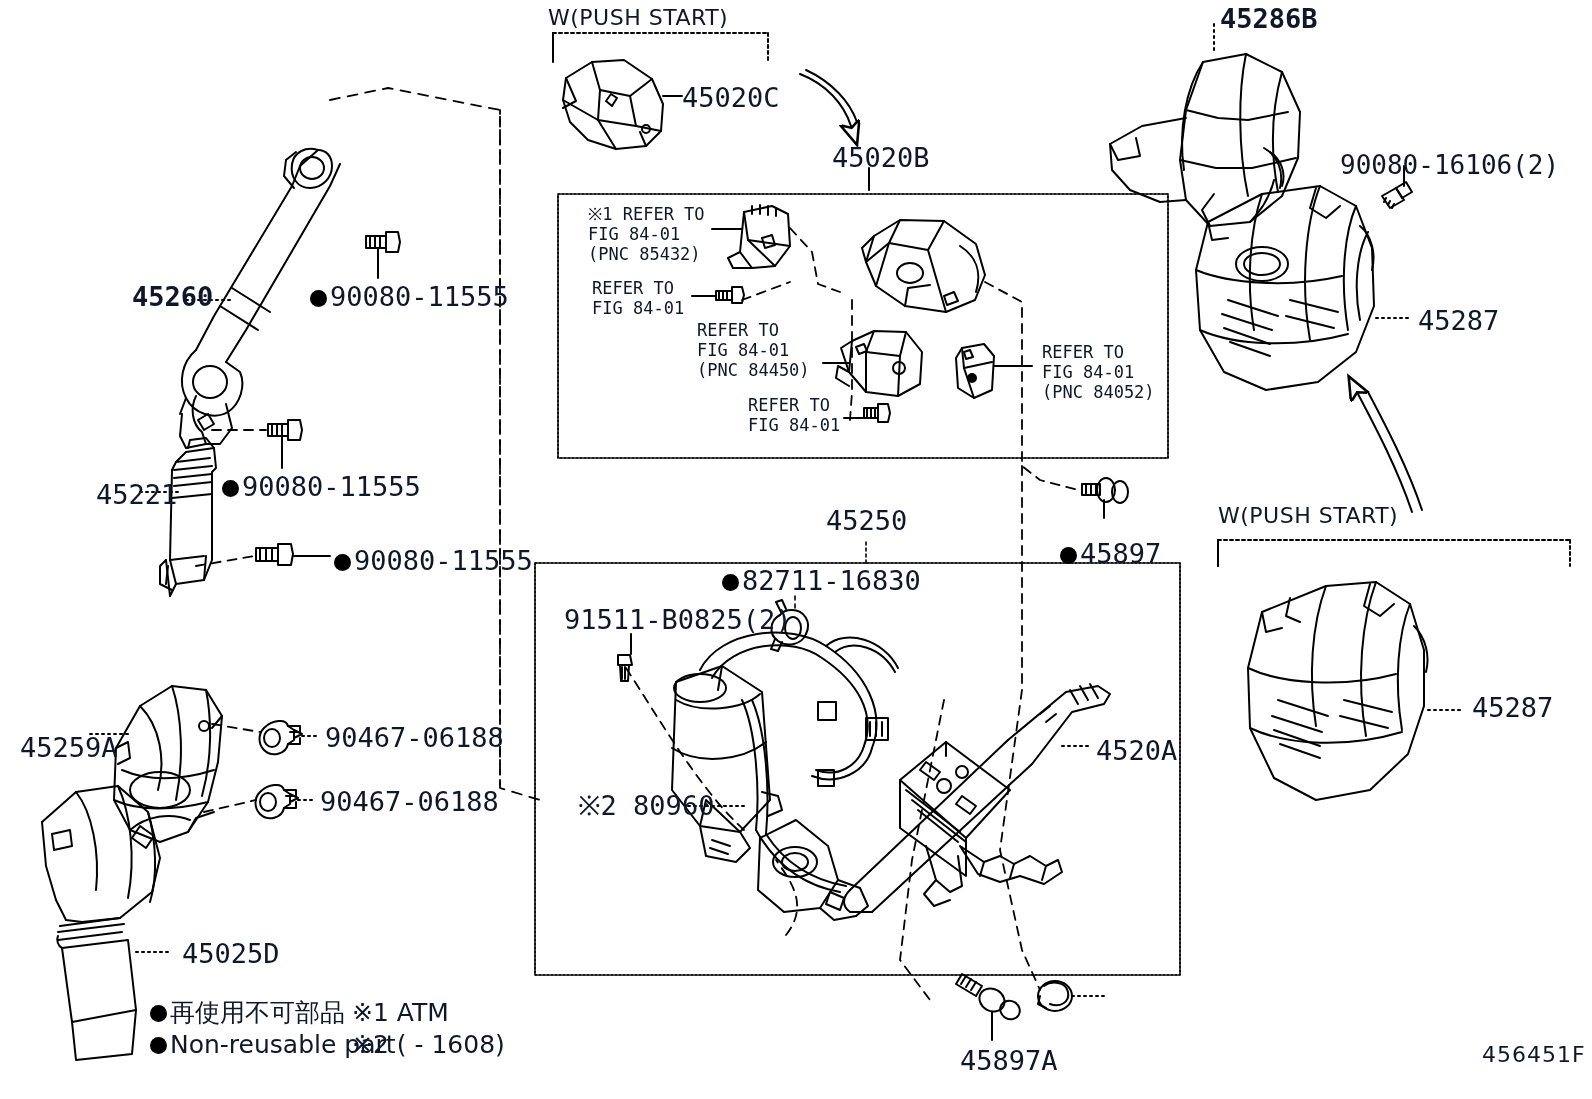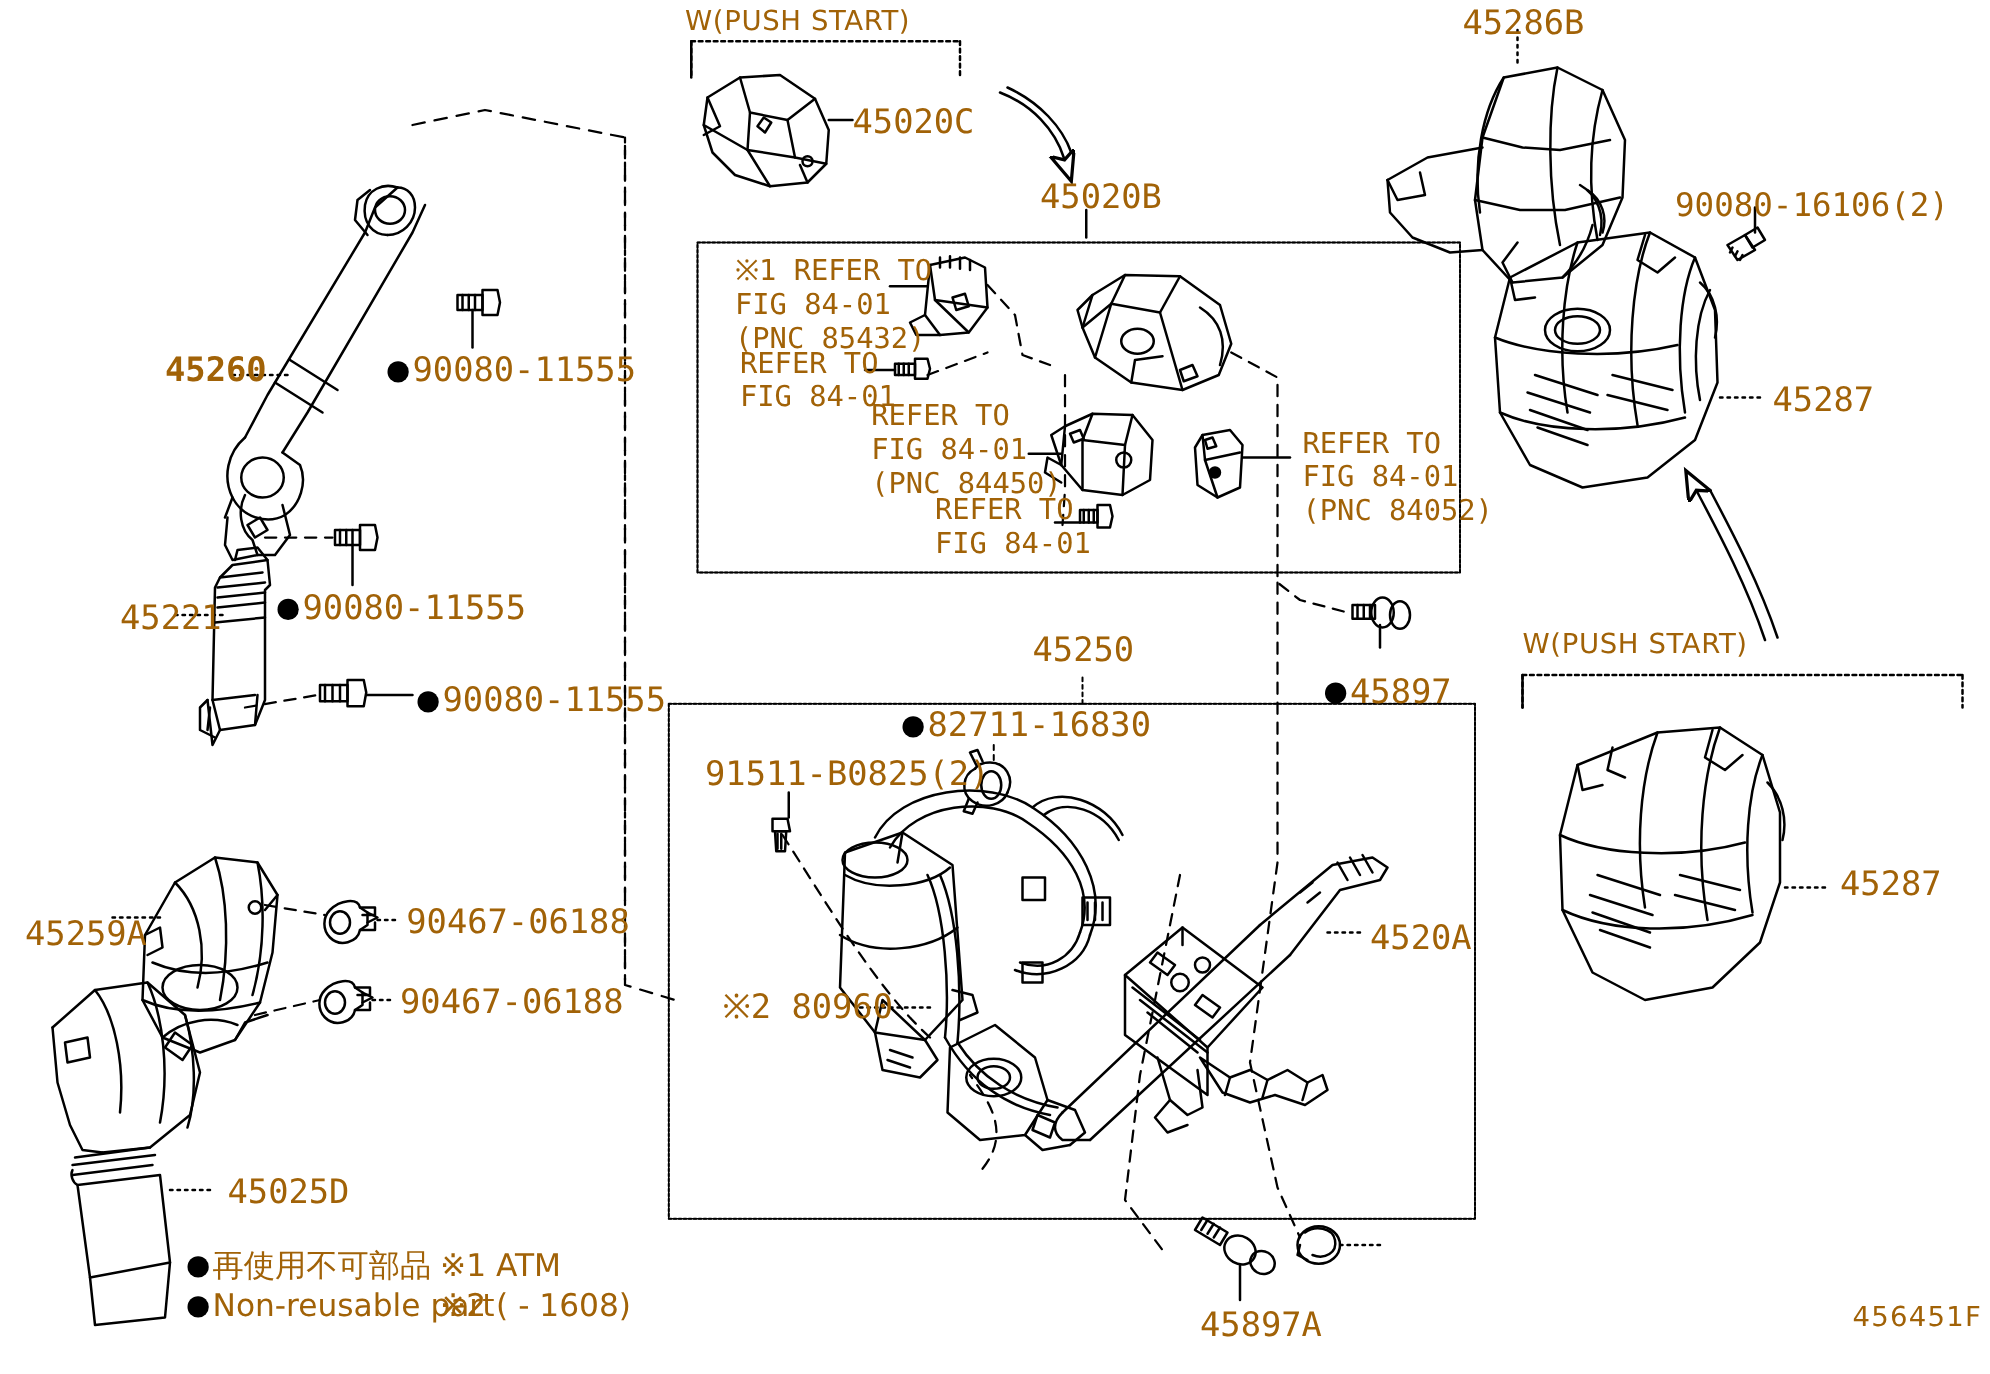--- a/index.html
+++ b/index.html
@@ -14,25 +14,25 @@
     height:1099px;
     background:#ffffff;
     overflow:hidden;
   }
   #art{position:absolute;left:0;top:0;width:1592px;height:1099px;}
   .lbl{
     position:absolute;
     font-family:"DejaVu Sans Mono","Liberation Mono",monospace;
     font-size:26px;
     letter-spacing:0px;
-    color:#a16207;
+    color:#0f172a;
     white-space:nowrap;
     line-height:1.18;
   }
-  .lbl.sm{font-size:23px;}
+  .lbl.sm{font-size:17px;}
   .lbl.big{font-size:27px;}
   .lbl.pushstart{
     font-family:"DejaVu Sans","Liberation Sans",sans-serif;
     font-size:22px;
     letter-spacing:0.5px;
   }
   .lbl.legend{
     font-family:"DejaVu Sans","Liberation Sans",sans-serif;
     font-size:25px;
   }
@@ -452,21 +452,21 @@
 
     </g>
   </svg>
 
   <div class="lbl pushstart" style="left:548px;top:5px;">W(PUSH START)</div>
 
   <div class="lbl big" style="left:682px;top:82px;">45020C</div>
 
   <div class="lbl big" style="left:832px;top:142px;">45020B</div>
 
-  <div class="lbl big" style="left:1170px;top:3px;">45286B</div>
+  <div class="lbl big" style="left:1220px;top:3px;font-weight:bold;">45286B</div>
 
   <div class="lbl" style="left:1340px;top:150px;">90080-16106(2)</div>
 
   <div class="lbl big" style="left:1418px;top:305px;">45287</div>
 
   <div class="lbl pushstart" style="left:1218px;top:503px;">W(PUSH START)</div>
 
   <div class="lbl big" style="left:1472px;top:692px;">45287</div>
 
   <div class="lbl multi sm" style="left:588px;top:204px;">※1 REFER TO

